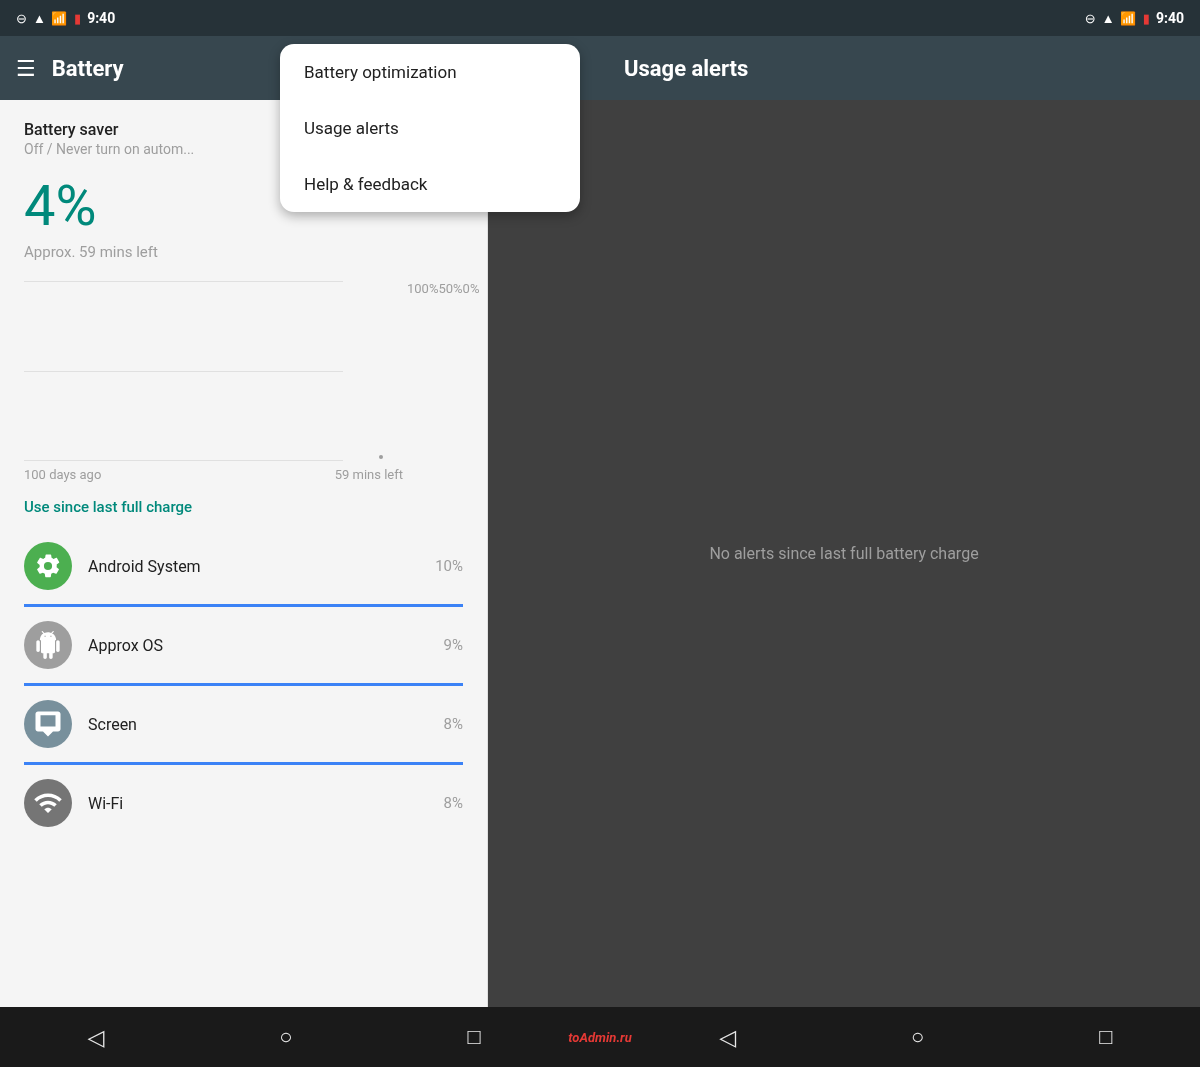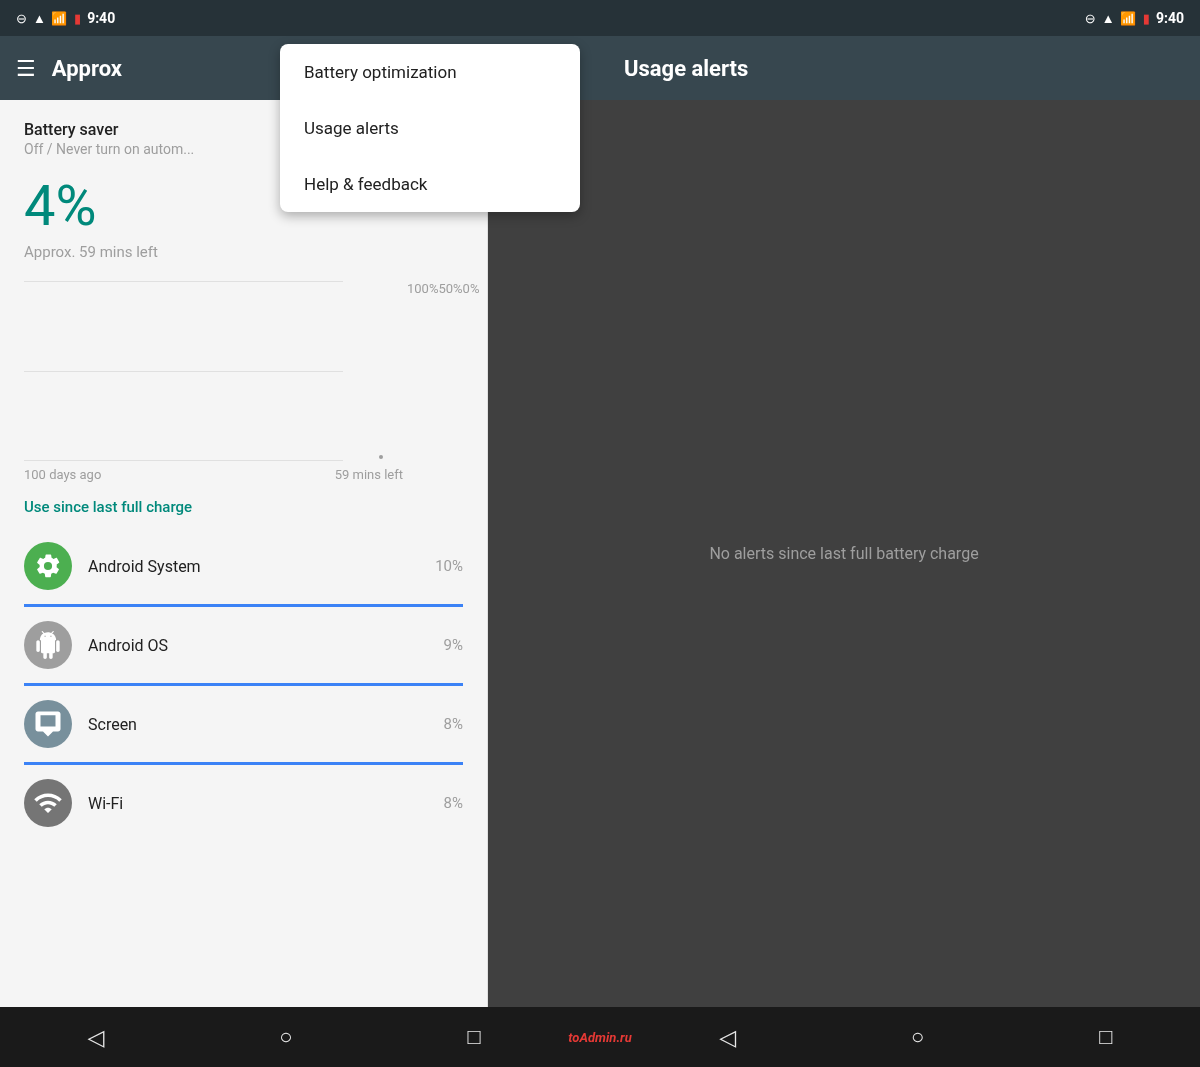--- a/index.html
+++ b/index.html
@@ -78,21 +78,21 @@
 
     
     .dropdown-menu {
       position: absolute;
       top: 8px;
       left: 280px;
       background: white;
       box-shadow: 0 4px 12px rgba(0,0,0,0.3);
       width: 300px;
       z-index: 100;
-      border-radius: 8px;
+      border-radius: 14px;
     }
     .dropdown-item {
       padding: 18px 24px;
       font-size: 17px;
       color: #212121;
       cursor: pointer;
       display: block;
     }
 
     
@@ -303,21 +303,21 @@
     <span class="status-icon">▲</span>
     <span class="status-icon">📶</span>
     <span class="status-icon" style="color:#e53935;">▮</span>
     <span class="status-time">9:40</span>
   </div>
 </div>
 
 <div class="app-bar">
   <div class="app-bar-left">
     <span class="hamburger-icon">☰</span>
-    <span class="app-bar-title">Approx</span>
+    <span class="app-bar-title">Battery</span>
   </div>
   <div class="app-bar-right">
     <span class="app-bar-right-title">Usage alerts</span>
   </div>
 
   <div class="dropdown-menu">
     <span class="dropdown-item">Battery optimization</span>
     <span class="dropdown-item">Usage alerts</span>
     <span class="dropdown-item">Help &amp; feedback</span>
   </div>
@@ -370,21 +370,21 @@
         <span class="app-name">Android System</span>
         <span class="app-percent">10%</span>
       </div>
 
       <div class="app-list-item">
         <div class="app-icon app-icon-gray">
           <svg viewBox="0 0 24 24" width="28" height="28" fill="white">
             <path d="M6 18c0 .55.45 1 1 1h1v3.5c0 .83.67 1.5 1.5 1.5s1.5-.67 1.5-1.5V19h2v3.5c0 .83.67 1.5 1.5 1.5s1.5-.67 1.5-1.5V19h1c.55 0 1-.45 1-1V8H6v10zM3.5 8C2.67 8 2 8.67 2 9.5v7c0 .83.67 1.5 1.5 1.5S5 17.33 5 16.5v-7C5 8.67 4.33 8 3.5 8zm17 0c-.83 0-1.5.67-1.5 1.5v7c0 .83.67 1.5 1.5 1.5s1.5-.67 1.5-1.5v-7c0-.83-.67-1.5-1.5-1.5zm-4.97-5.84l1.3-1.3c.2-.2.2-.51 0-.71-.2-.2-.51-.2-.71 0l-1.48 1.48C14.15 1.23 13.1 1 12 1c-1.1 0-2.15.23-3.1.63L7.42.15c-.2-.2-.51-.2-.71 0-.2.2-.2.51 0 .71l1.3 1.3C6.14 3.07 5 5.51 5 8h14c0-2.49-1.14-4.93-3.47-5.84zM10 5H9V4h1v1zm5 0h-1V4h1v1z"></path>
           </svg>
         </div>
-        <span class="app-name">Android OS</span>
+        <span class="app-name">Approx OS</span>
         <span class="app-percent">9%</span>
       </div>
 
       <div class="app-list-item">
         <div class="app-icon" style="background:#78909c; color:white; font-size:26px;">
           <svg viewBox="0 0 24 24" width="30" height="30" fill="#b0bec5">
             <path d="M20 2H4c-1.1 0-2 .9-2 2v12c0 1.1.9 2 2 2h16c1.1 0 2-.9 2-2V4c0-1.1-.9-2-2-2zm-2 12H6V5h12v9z M12 22l4-4H8z" fill="white"></path>
           </svg>
         </div>
         <span class="app-name">Screen</span>

